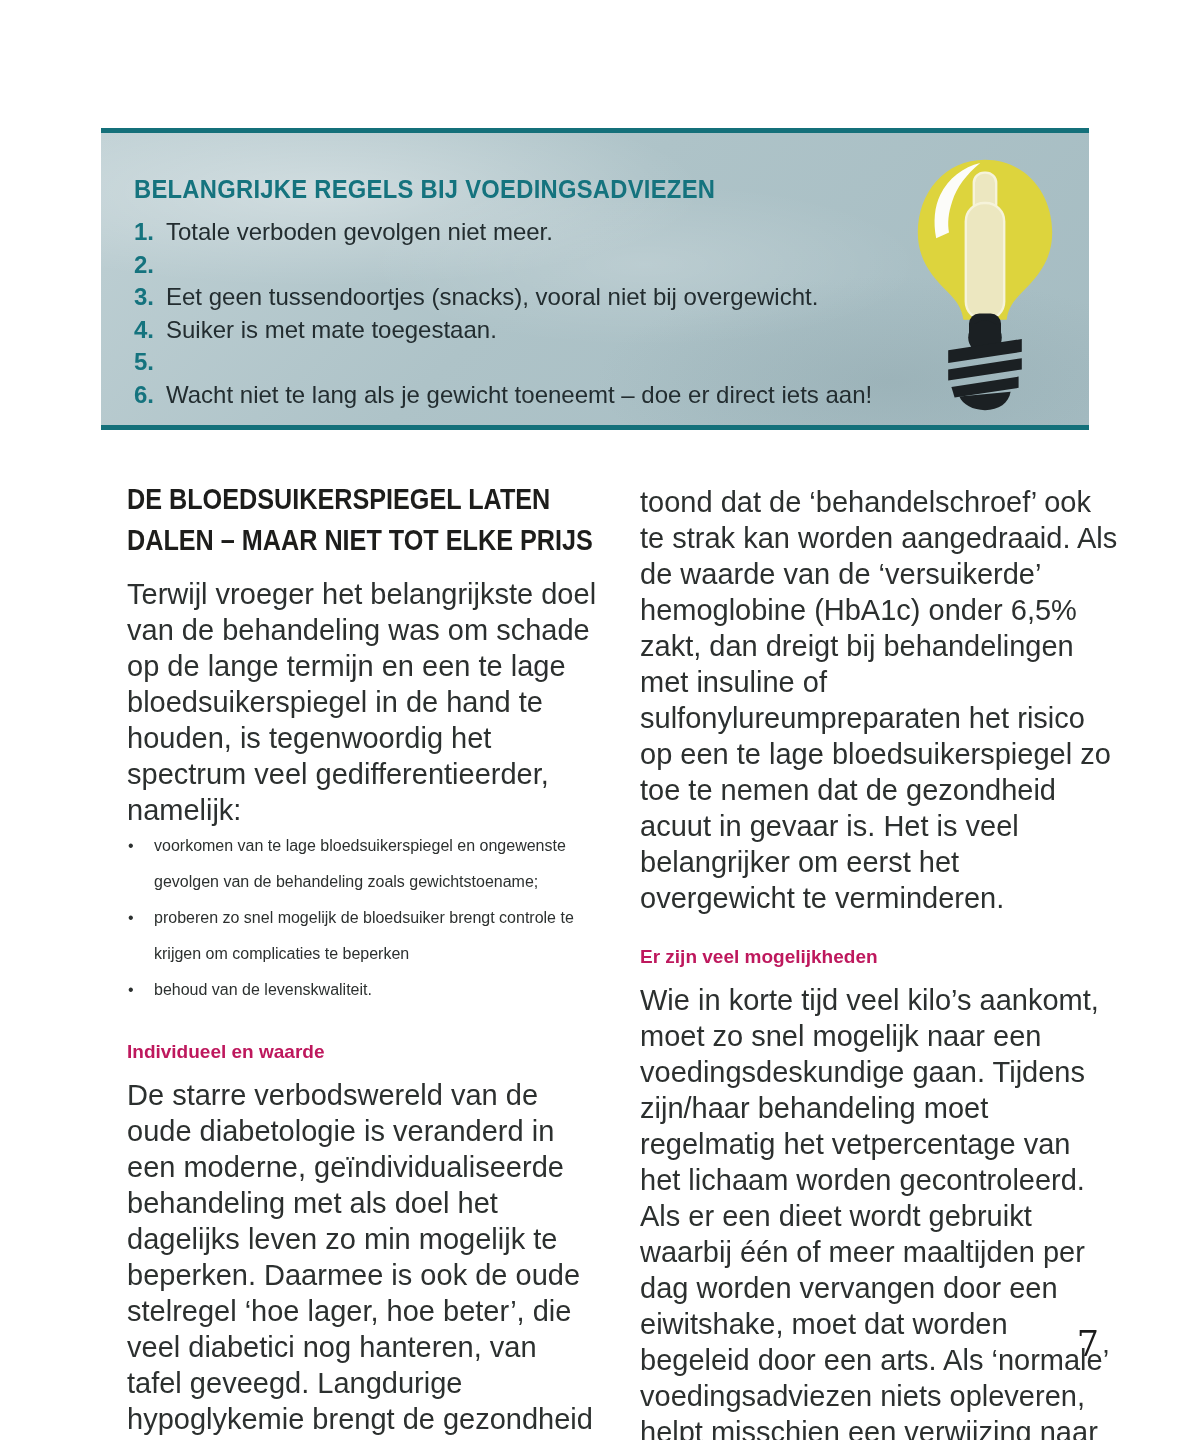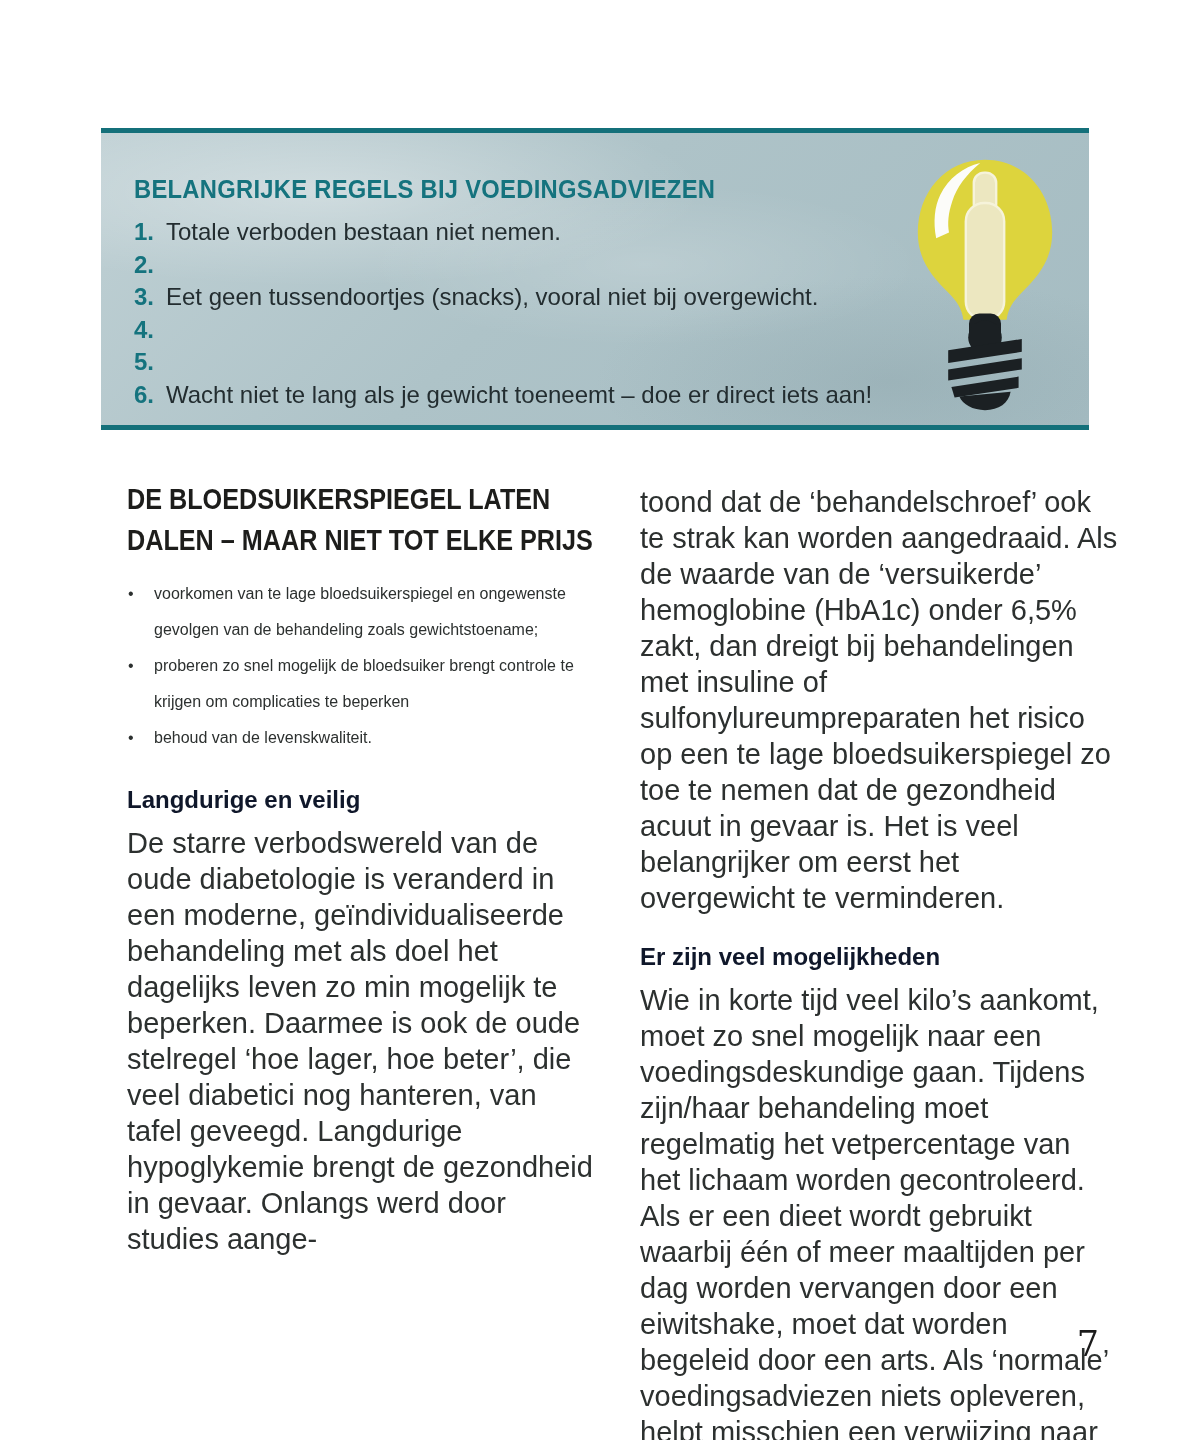--- a/index.html
+++ b/index.html
@@ -75,22 +75,22 @@
     line-height:36px;
   }
   .bullets li::before{
     content:"\2022";
     position:absolute;
     left:1px; top:0;
     color:#2c302f;
   }
   .sub-heading{
     margin:27px 0 8px 0;
-    color:#0f172a;
-    font-size:24px;
+    color:#be185d;
+    font-size:19px;
     line-height:34px;
     font-weight:bold;
   }
   .col-right .sub-heading{ margin-top:24px; }
 
   
   .page-number{
     position:absolute;
     left:1066px; top:1324px;
     width:44px;
@@ -104,31 +104,32 @@
 <body>
 
 <div class="page">
 
   <section class="info-box">
     <div class="info-content">
       <h2 class="info-heading">BELANGRIJKE REGELS BIJ VOEDINGSADVIEZEN</h2>
       <ol class="rules">
           <li>
             <span class="num">1.</span>
-            <span class="text">Totale verboden bestaan niet nemen.</span>
+            <span class="text">Totale verboden gevolgen niet meer.</span>
           </li>
           <li>
             <span class="num">2.</span>
           </li>
           <li>
             <span class="num">3.</span>
             <span class="text">Eet geen tussendoortjes (snacks), vooral niet bij overgewicht.</span>
           </li>
           <li>
             <span class="num">4.</span>
+            <span class="text">Suiker is met mate toegestaan.</span>
           </li>
           <li>
             <span class="num">5.</span>
           </li>
           <li>
             <span class="num">6.</span>
             <span class="text">Wacht niet te lang als je gewicht toeneemt – doe er direct iets aan!</span>
           </li>
         </ol>
     </div>
@@ -154,26 +155,27 @@
         <path d="M68 302 L132 296 C 130 310 117 319 100 319 C 85 319 72 312 68 302 Z" fill="#1b2023"></path>
       </svg>
     </span>
   </section>
 
   <div class="col col-left">
     <h1 class="article-title">
       <span>DE BLOEDSUIKERSPIEGEL LATEN</span><br>
       <span>DALEN – MAAR NIET TOT ELKE PRIJS</span>
     </h1>
+    <p class="body-text">Terwijl vroeger het belangrijkste doel van de behandeling was om schade op de lange termijn en een te lage bloedsuikerspiegel in de hand te houden, is tegenwoordig het spectrum veel gedifferentieerder, namelijk:</p>
     <ul class="bullets">
         <li>voorkomen van te lage bloedsuikerspiegel en ongewenste gevolgen van de behandeling zoals gewichtstoename;</li>
         <li>proberen zo snel mogelijk de bloedsuiker brengt controle te krijgen om complicaties te beperken</li>
         <li>behoud van de levenskwaliteit.</li>
       </ul>
-    <h3 class="sub-heading">Langdurige en veilig</h3>
+    <h3 class="sub-heading">Individueel en waarde</h3>
     <p class="body-text">De starre verbodswereld van de oude diabetologie is veranderd in een moderne, geïndividualiseerde behandeling met als doel het dagelijks leven zo min mogelijk te beperken. Daarmee is ook de oude stelregel ‘hoe lager, hoe beter’, die veel diabetici nog hanteren, van tafel geveegd. Langdurige hypoglykemie brengt de gezondheid in gevaar. Onlangs werd door studies aange-</p>
   </div>
 
   <div class="col col-right">
     <p class="body-text">toond dat de ‘behandelschroef’ ook te strak kan worden aangedraaid. Als de waarde van de ‘versuikerde’ hemoglobine (HbA1c) onder 6,5% zakt, dan dreigt bij behandelingen met insuline of sulfonylureumpreparaten het risico op een te lage bloedsuikerspiegel zo toe te nemen dat de gezondheid acuut in gevaar is. Het is veel belangrijker om eerst het overgewicht te verminderen.</p>
     <h3 class="sub-heading">Er zijn veel mogelijkheden</h3>
     <p class="body-text">Wie in korte tijd veel kilo’s aankomt, moet zo snel mogelijk naar een voedingsdeskundige gaan. Tijdens zijn/haar behandeling moet regelmatig het vetpercentage van het lichaam worden gecontroleerd. Als er een dieet wordt gebruikt waarbij één of meer maaltijden per dag worden vervangen door een eiwitshake, moet dat worden begeleid door een arts. Als ‘normale’ voedingsadviezen niets opleveren, helpt misschien een verwijzing naar een praktijk voor voedingsgeneeskunde waar een multidisciplinair team van sportpedagogen, psychologen en diëtisten je helpt bij je inspanningen.</p>
   </div>
 
   <div class="page-number">7</div>

